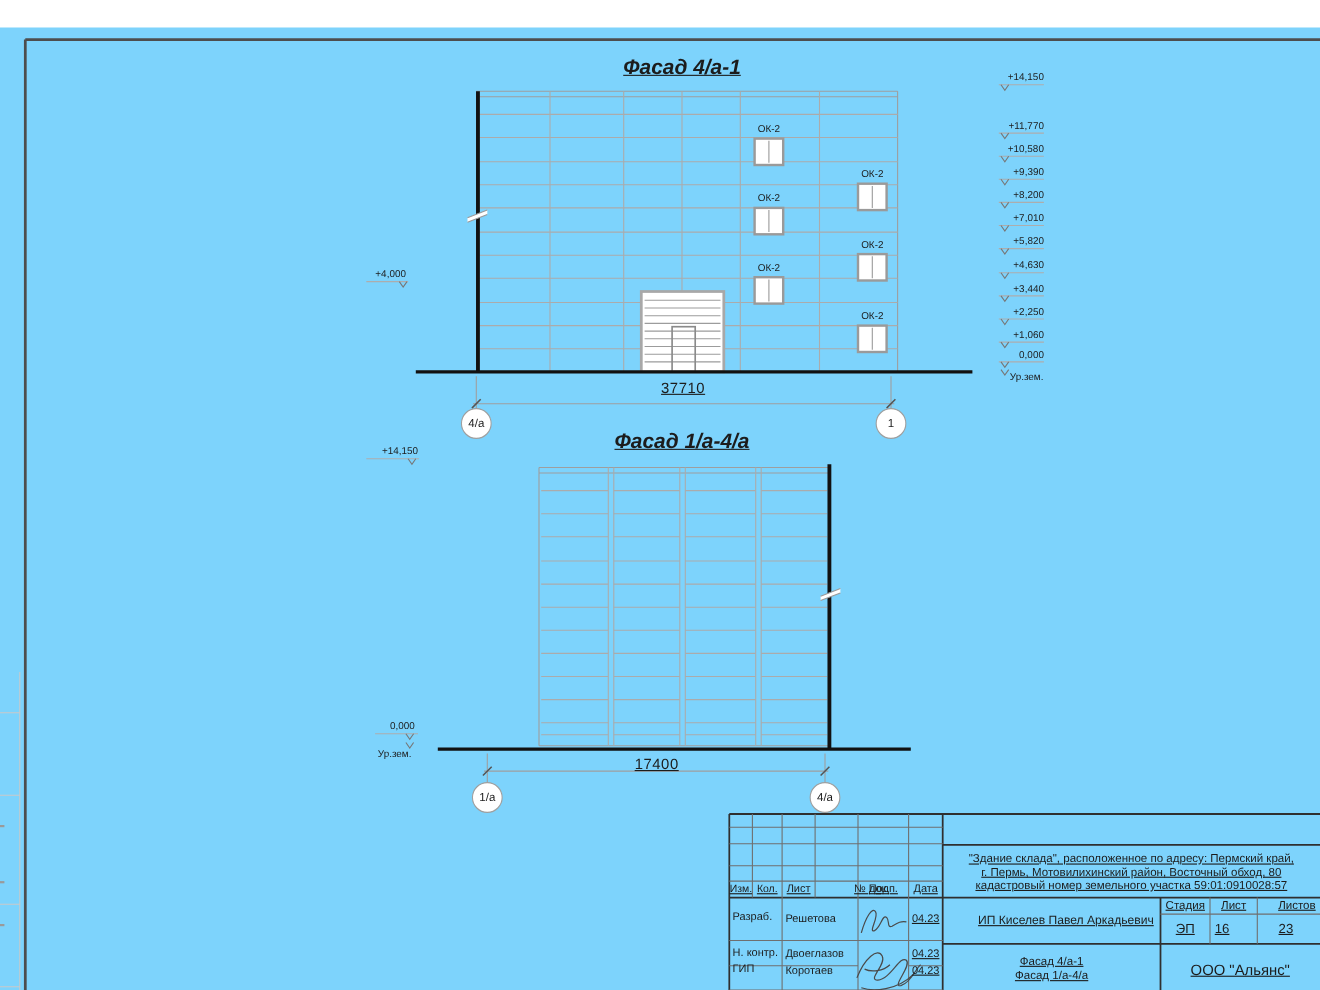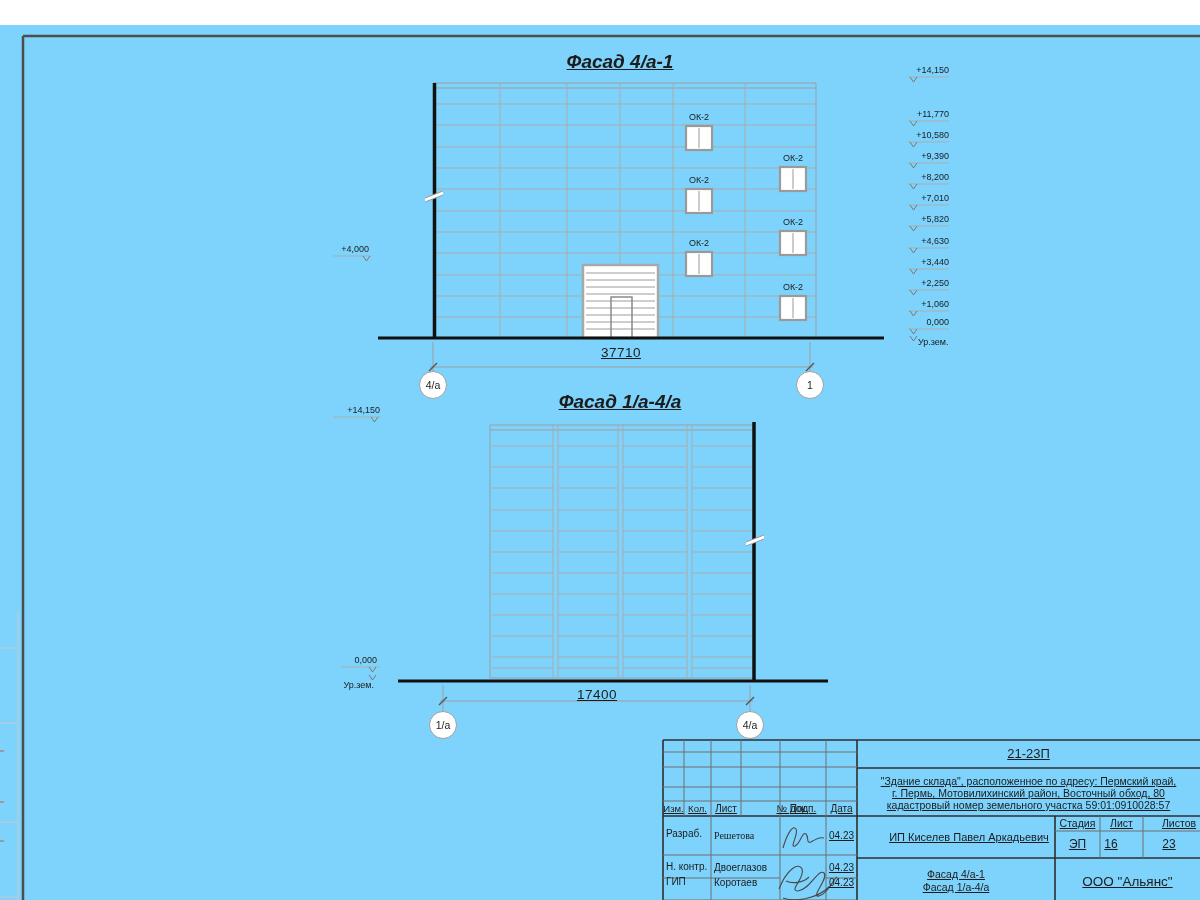--- a/index.html
+++ b/index.html
@@ -143,21 +143,20 @@
   <div class="t elev r" style="left:324px;top:655px;width:50px;">Ур.зем.</div>
 
   <div class="t dim c" style="left:571px;top:320px;width:100px;">37710</div>
   <div class="t dim c" style="left:547px;top:662px;width:100px;">17400</div>
 
   <div class="t bub" style="left:433px;top:360px;">4/а</div>
   <div class="t bub" style="left:810px;top:360px;">1</div>
   <div class="t bub" style="left:443px;top:700px;">1/а</div>
   <div class="t bub" style="left:750px;top:700px;">4/а</div>
 
-  <div class="t c lh" style="left:857px;top:722px;width:343px;font-size:13px;">21-23П</div>
   <div class="t c lh" style="left:857px;top:751px;width:343px;font-size:10.5px;">"Здание склада", расположенное по адресу: Пермский край,</div>
   <div class="t c lh" style="left:857px;top:763px;width:343px;font-size:10.5px;">г. Пермь, Мотовилихинский район, Восточный обход, 80</div>
   <div class="t c lh" style="left:857px;top:775px;width:343px;font-size:10.5px;">кадастровый номер земельного участка 59:01:0910028:57</div>
   <div class="t c lh" style="left:857px;top:807px;width:224px;font-size:11px;">ИП Киселев Павел Аркадьевич</div>
   <div class="t c lh" style="left:857px;top:844px;width:198px;font-size:10.5px;">Фасад 4/а-1</div>
   <div class="t c lh" style="left:857px;top:857px;width:198px;font-size:10.5px;">Фасад 1/а-4/а</div>
   <div class="t c" style="left:1055px;top:833px;width:145px;height:47px;line-height:47px;font-size:13.5px;">ООО "Альянс"</div>
 
   <div class="t c" style="left:1055px;top:791px;width:45px;height:15px;line-height:15px;font-size:10.5px;">Стадия</div>
   <div class="t c" style="left:1100px;top:791px;width:43px;height:15px;line-height:15px;font-size:10.5px;">Лист</div>
@@ -167,21 +166,21 @@
   <div class="t c" style="left:1143px;top:806px;width:52px;height:27px;line-height:27px;font-size:12px;">23</div>
 
   <div class="t c" style="left:663px;top:776px;width:21px;height:15px;line-height:15px;font-size:9.5px;">Изм.</div>
   <div class="t c" style="left:684px;top:776px;width:27px;height:15px;line-height:15px;font-size:9.5px;">Кол.</div>
   <div class="t c" style="left:711px;top:776px;width:30px;height:15px;line-height:15px;font-size:10px;">Лист</div>
   <div class="t c" style="left:741px;top:776px;width:39px;height:18px;line-height:15px;font-size:10px;padding-left:32px;">№ док.</div>
   <div class="t c" style="left:780px;top:776px;width:46px;height:15px;line-height:15px;font-size:10px;">Подп.</div>
   <div class="t c" style="left:826px;top:776px;width:31px;height:15px;line-height:15px;font-size:10px;">Дата</div>
 
   <div class="t tb lh" style="left:666px;top:804px;">Разраб.</div>
-  <div class="t tb lh" style="left:714px;top:806px;font-family:Liberation Serif, serif;">Решетова</div>
+  <div class="t tb lh" style="left:714px;top:806px;">Решетова</div>
   <div class="t tb lh c" style="left:826px;top:806px;width:31px;">04.23</div>
   <div class="t tb lh" style="left:666px;top:837px;">Н. контр.</div>
   <div class="t tb lh" style="left:714px;top:838px;">Двоеглазов</div>
   <div class="t tb lh c" style="left:826px;top:838px;width:31px;">04.23</div>
   <div class="t tb lh" style="left:666px;top:852px;">ГИП</div>
   <div class="t tb lh" style="left:714px;top:853px;">Коротаев</div>
   <div class="t tb lh c" style="left:826px;top:853px;width:31px;">04.23</div>
 
 </div>
 

